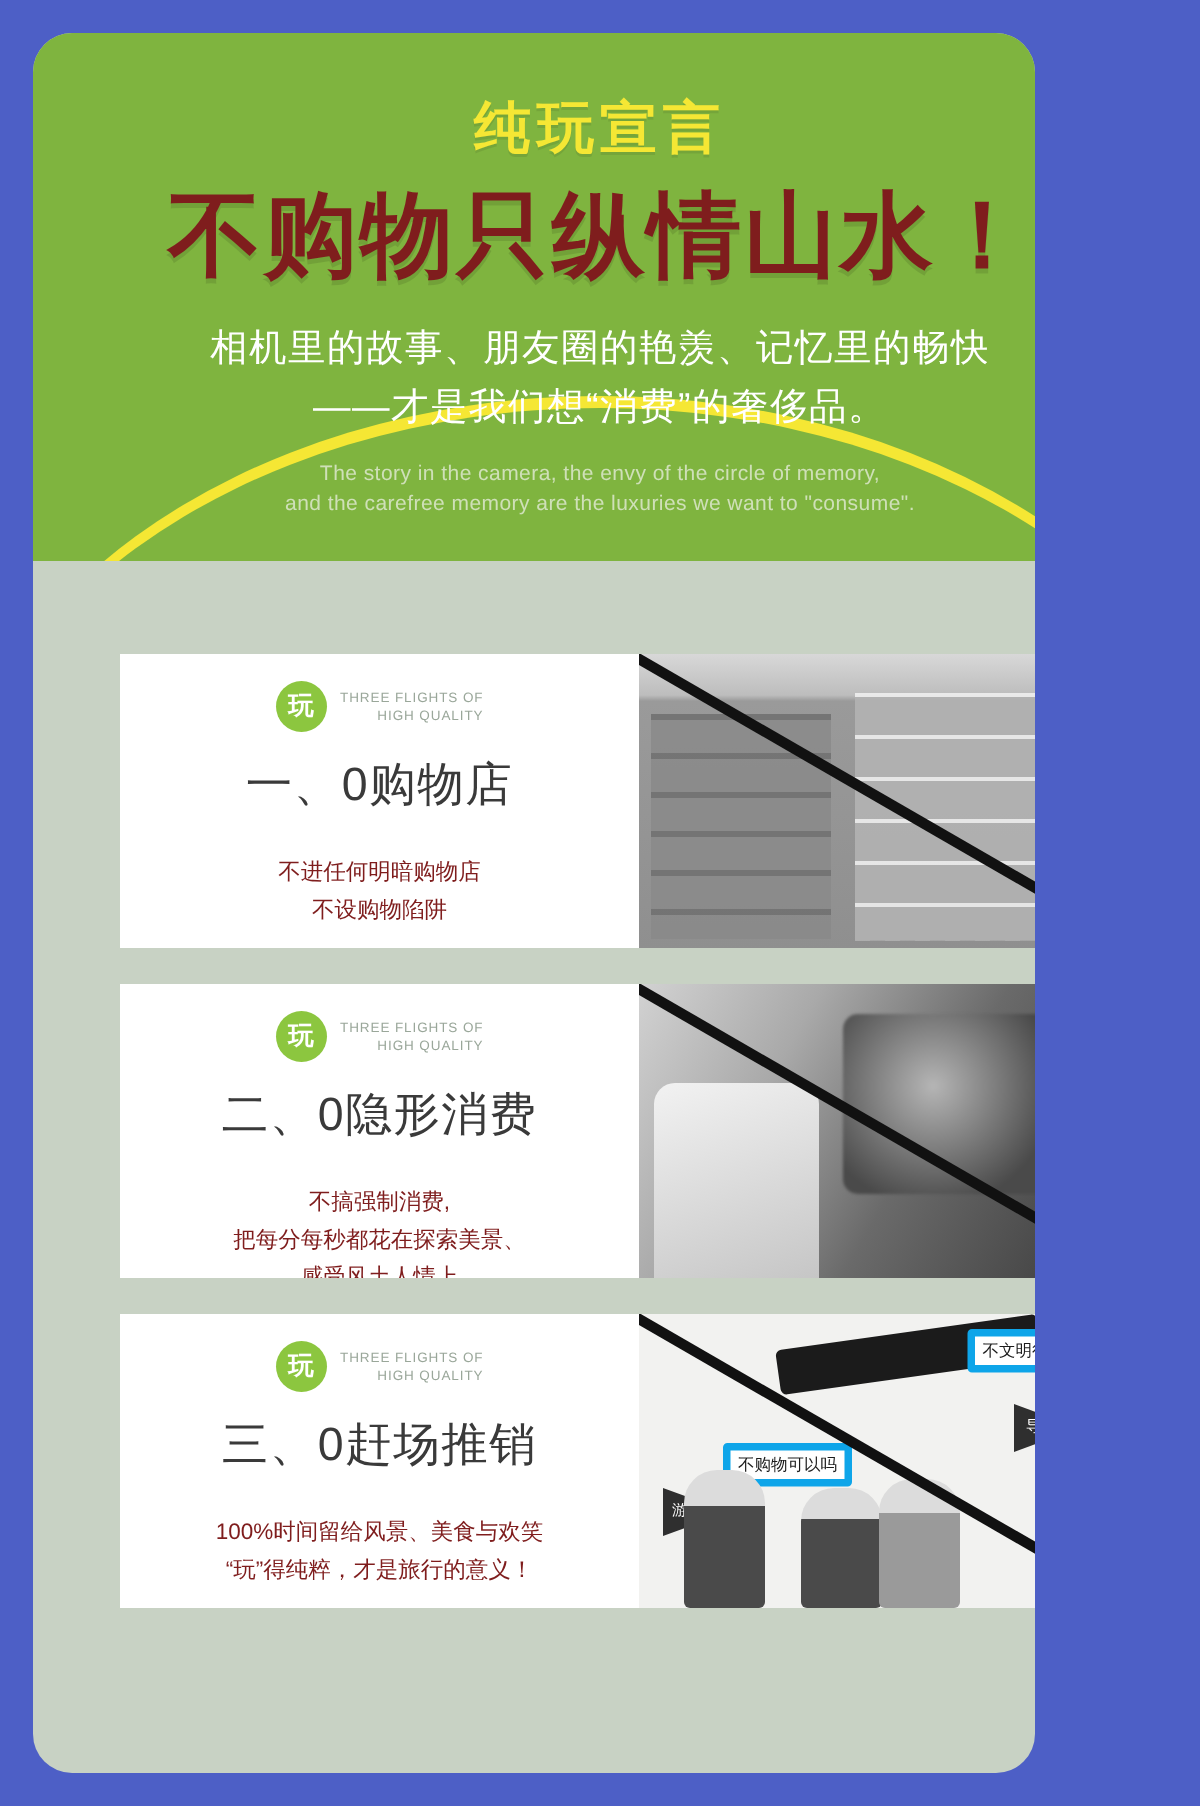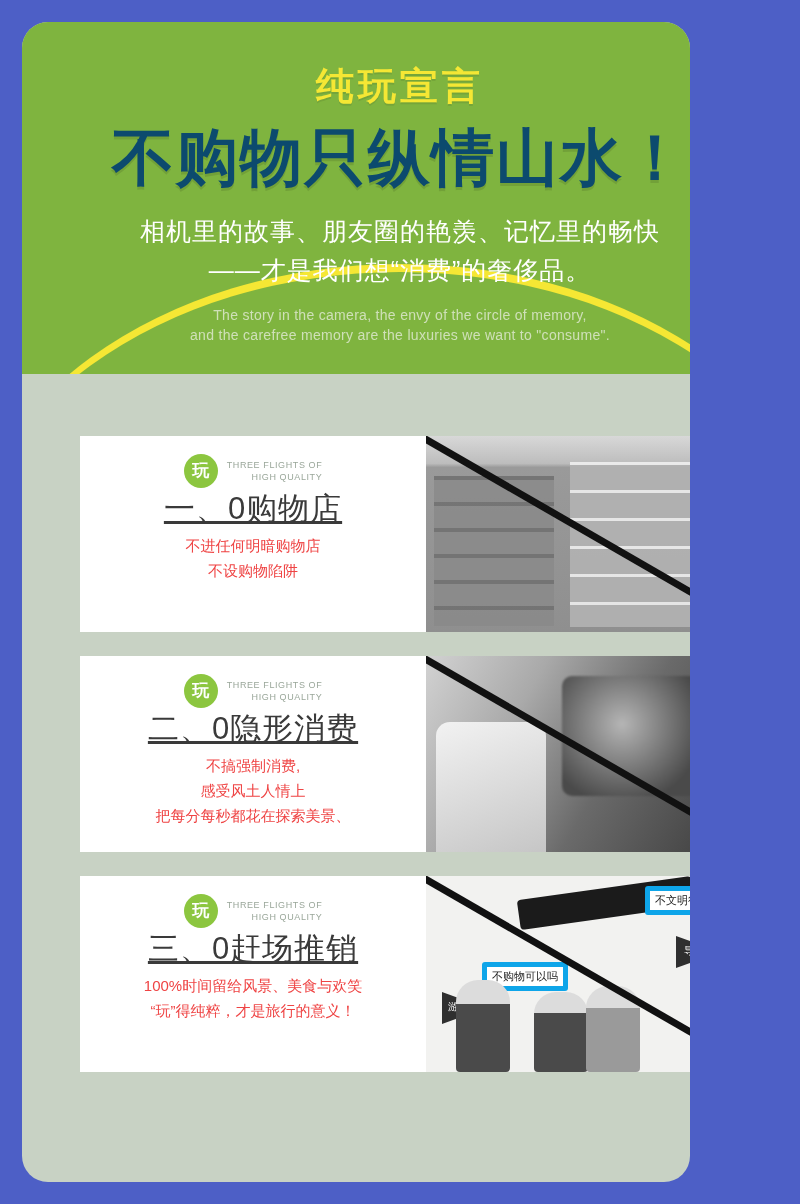--- a/index.html
+++ b/index.html
@@ -69,21 +69,21 @@
     font-weight: bold;
     color: #f5e734;
     letter-spacing: 4px;
     line-height: 1.2;
     text-shadow: 0 2px 0 rgba(0,0,0,0.08);
   }
   .hero-title {
     margin-top: 12px;
     font-size: 62px;
     font-weight: bold;
-    color: #0c4a6e;
+    color: #7f1d1d;
     letter-spacing: 2px;
     line-height: 1.15;
     text-shadow: 0 3px 0 rgba(0,0,0,0.10);
   }
   .hero-sub1 {
     margin-top: 22px;
     font-size: 25px;
     color: #ffffff;
     letter-spacing: 1px;
   }
@@ -140,29 +140,29 @@
     text-align: center;
   }
   .badge-en {
     font-size: 9px;
     color: #9aa79a;
     line-height: 1.35;
     letter-spacing: 0.6px;
     text-align: right;
   }
   .card-title {
+    margin-top: 14px;
     font-size: 31px;
     color: #3a3a3a;
     letter-spacing: 1px;
-    text-decoration: underline;
   }
   .card-desc {
-    margin-top: 4px;
+    margin-top: 26px;
     font-size: 15px;
-    color: #ef4444;
+    color: #7f1d1d;
     line-height: 1.65;
   }
   .card-right {
     width: 300px;
     position: relative;
     background: #8c8c8c;
     overflow: hidden;
   }
   .slash {
     position: absolute;
@@ -325,22 +325,22 @@
           <div class="badge-row">
             <div class="badge">玩</div>
             <div class="badge-en">
               <div>THREE FLIGHTS OF</div>
               <div>HIGH QUALITY</div>
             </div>
           </div>
           <div class="card-title">二、0隐形消费</div>
           <div class="card-desc">
             <div>不搞强制消费,</div>
+            <div>把每分每秒都花在探索美景、</div>
             <div>感受风土人情上</div>
-            <div>把每分每秒都花在探索美景、</div>
           </div>
         </div>
         <div class="card-right">
           <div class="photo photo-bus"></div>
           <div class="slash"></div>
         </div>
       </div>
 
       <div class="card">
         <div class="card-left">

